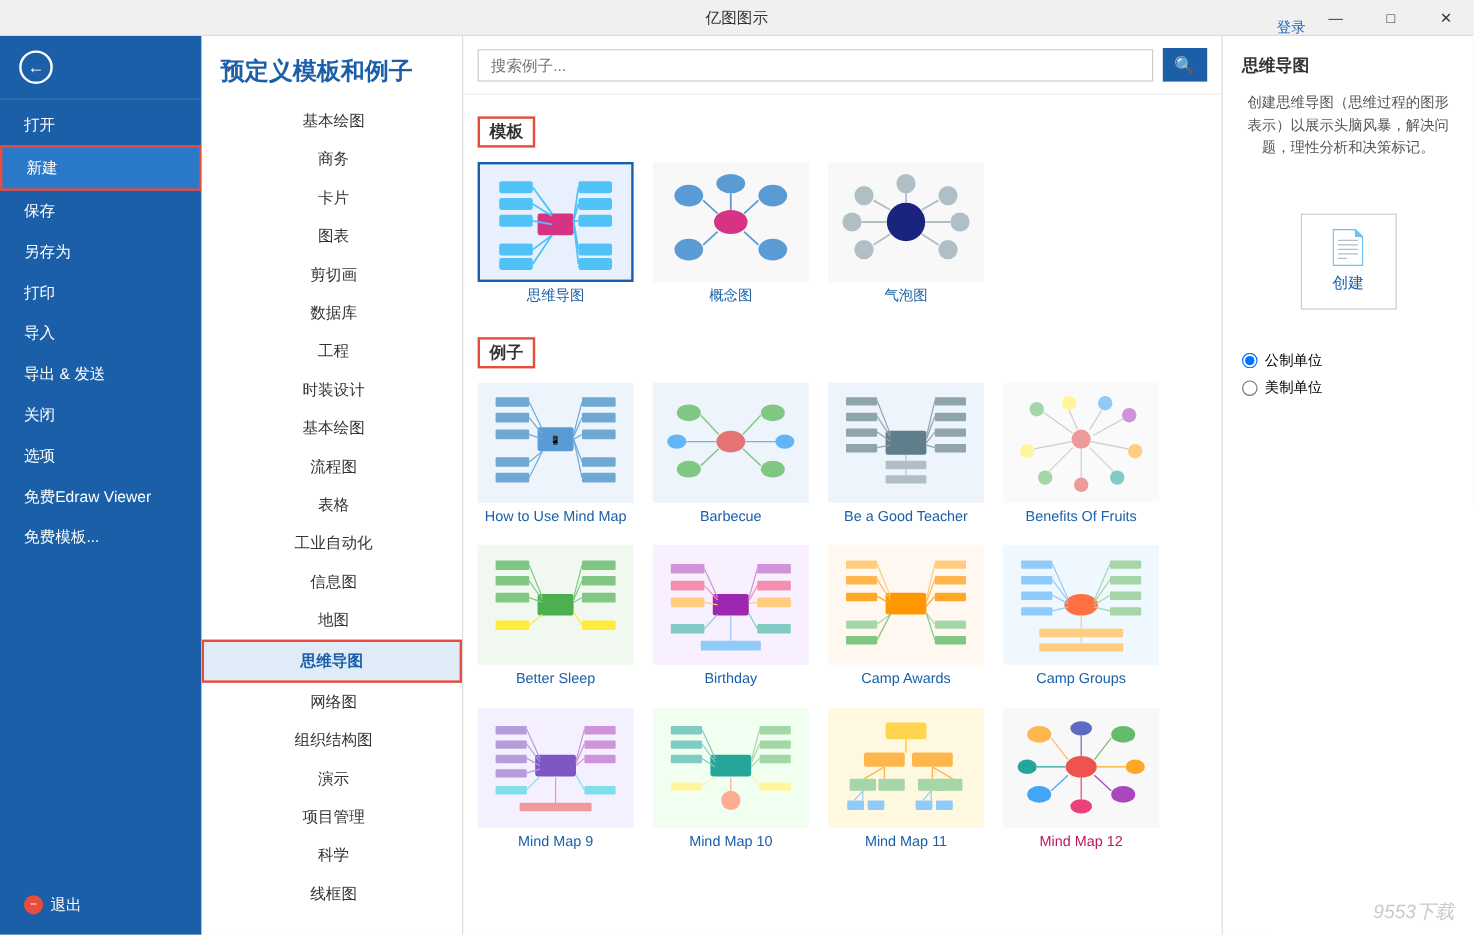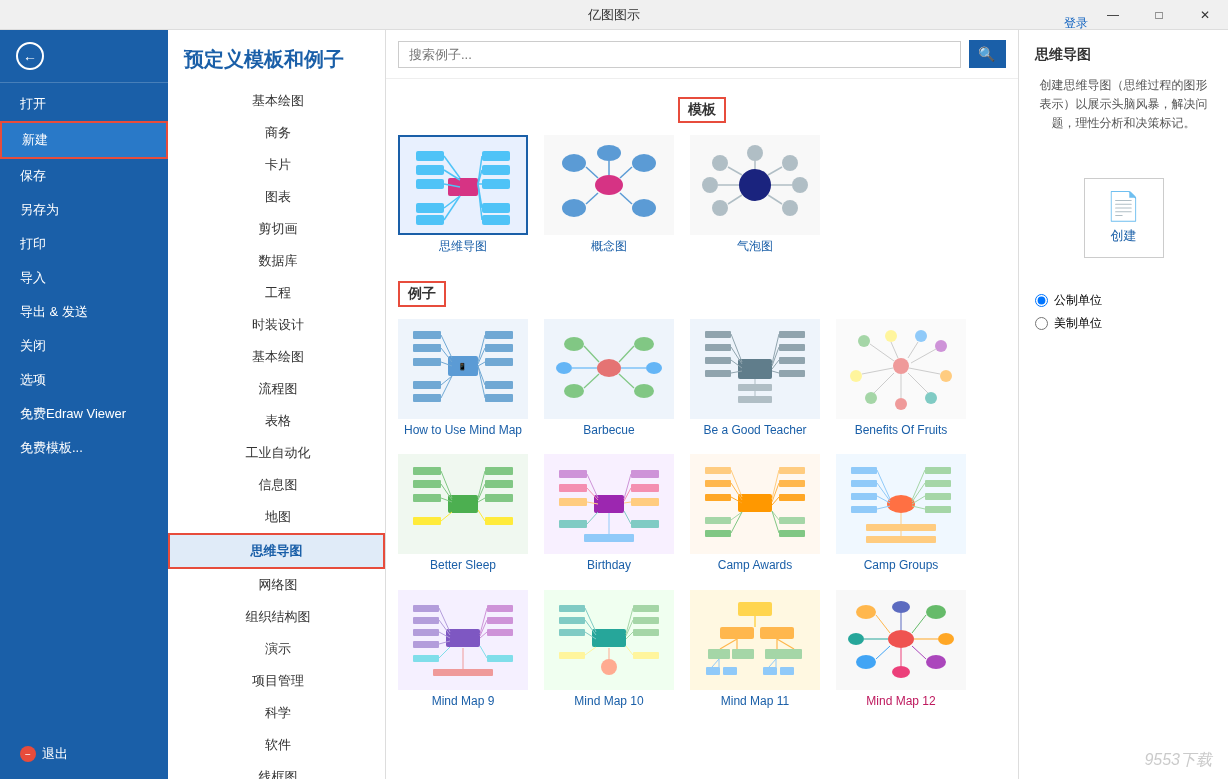--- a/index.html
+++ b/index.html
@@ -359,33 +359,32 @@
         <div class="category-item">表格</div>
         <div class="category-item">工业自动化</div>
         <div class="category-item">信息图</div>
         <div class="category-item">地图</div>
         <div class="category-item active">思维导图</div>
         <div class="category-item">网络图</div>
         <div class="category-item">组织结构图</div>
         <div class="category-item">演示</div>
         <div class="category-item">项目管理</div>
         <div class="category-item">科学</div>
-        <div class="category-item">软件</div>
         <div class="category-item">线框图</div>
       </div>
     </div>
 
     <div class="template-panel">
       <div class="search-bar">
         <input class="search-input" type="text" placeholder="搜索例子..." style="">
         <button class="search-icon-btn">🔍</button>
       </div>
       <div class="template-scroll">
 
-        <div style="margin:8px 0 4px;text-align:center;">
+        <div style="margin:8px 0 4px;">
           <span class="section-header" style="display:inline-block;border:2px solid #e74c3c;padding:2px 8px;font-size:14px;font-weight:bold;">
             <span>模板</span>
           </span>
         </div>
         <div class="templates-grid">
 
           <div class="template-card">
             <div class="template-thumb selected">
               <svg width="110" height="85" viewBox="0 0 110 85">
 

